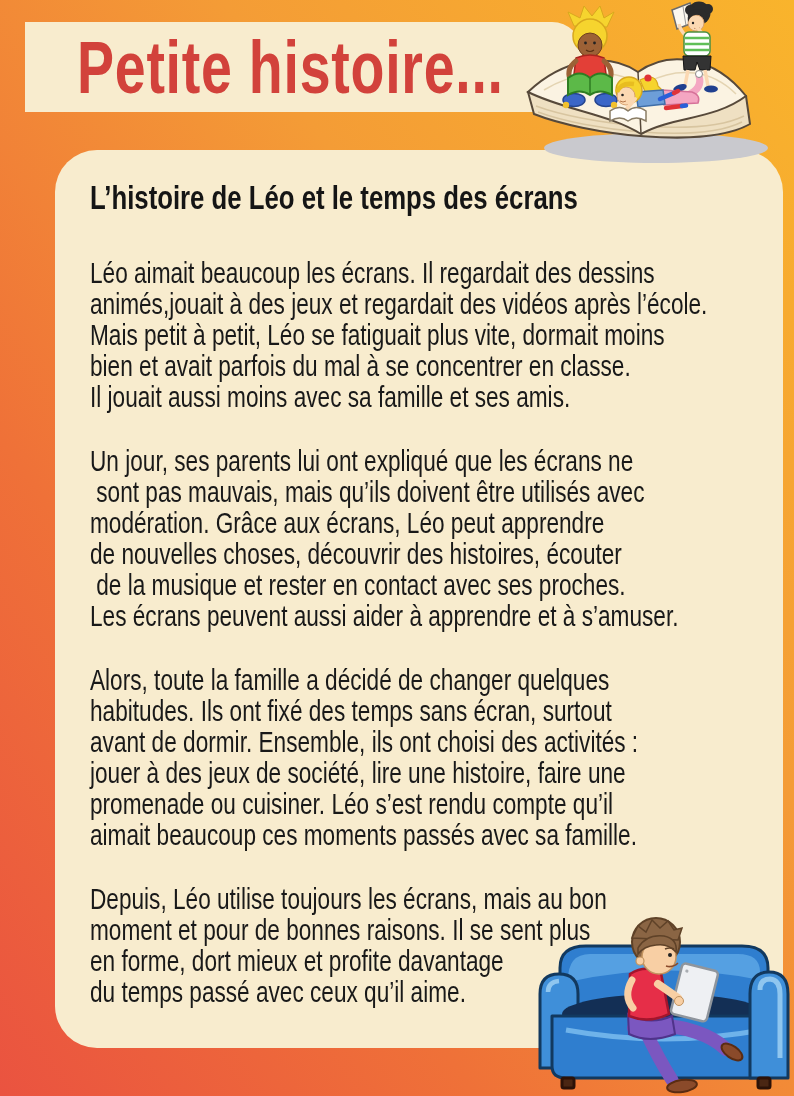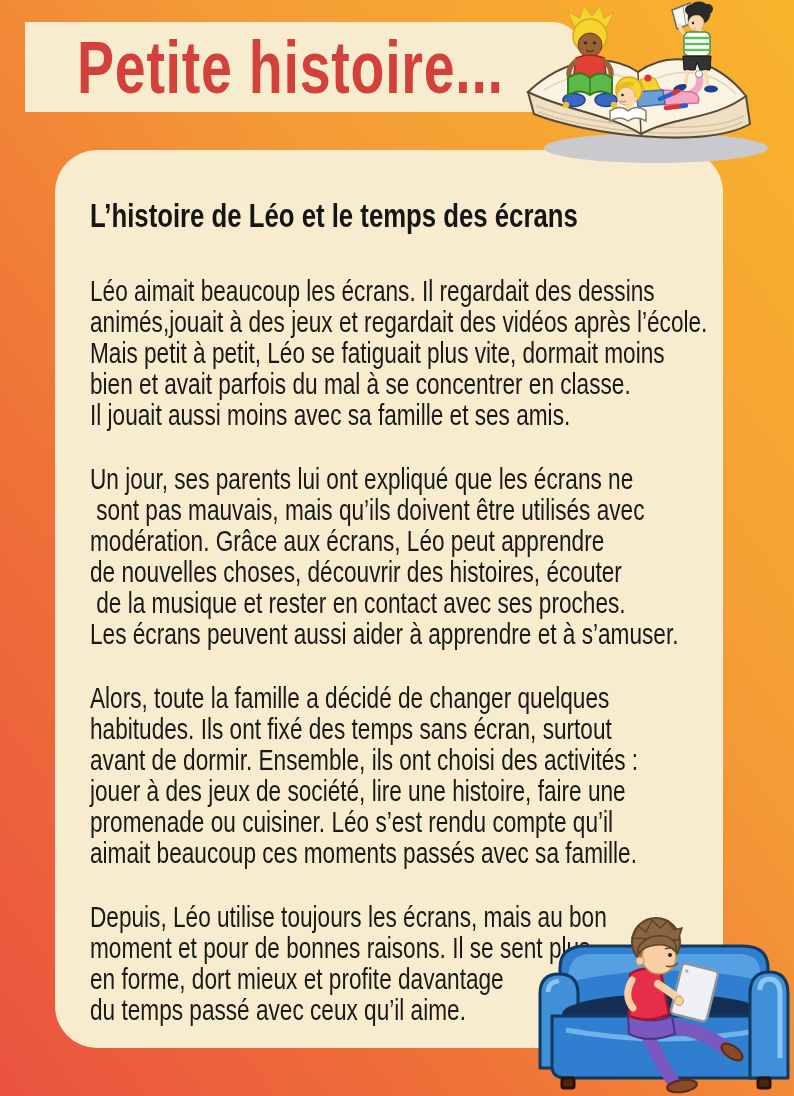--- a/index.html
+++ b/index.html
@@ -13,23 +13,23 @@
     background:#f8ecce;border-radius:0 30px 30px 0;
     display:flex;align-items:center;z-index:2;margin-left:25px;
   }
   .banner-title{
     display:inline-block;margin-left:52px;
     font-size:74px;font-weight:bold;color:#d2423b;
     transform:scaleX(.75);transform-origin:0 50%;
     letter-spacing:1px;white-space:nowrap;
   }
   .card{
-    position:absolute;left:55px;top:150px;width:668px;height:898px;
+    position:absolute;left:55px;top:150px;width:728px;height:898px;
     background:#f8ecce;border-radius:42px;z-index:1;
-    box-sizing:border-box;padding:46px 0 0 35px;overflow:visible;
+    box-sizing:border-box;padding:28px 0 0 35px;overflow:visible;
   }
   .scale-wrap{
     width:860px;transform:scaleX(.78);transform-origin:top left;
   }
   .story-title{
     margin:0 0 40px 0;font-size:33px;line-height:40px;font-weight:bold;color:#151515;
     white-space:pre-wrap;
   }
   .para{
     margin:0 0 33px 0;font-size:29px;line-height:31px;color:#191919;

